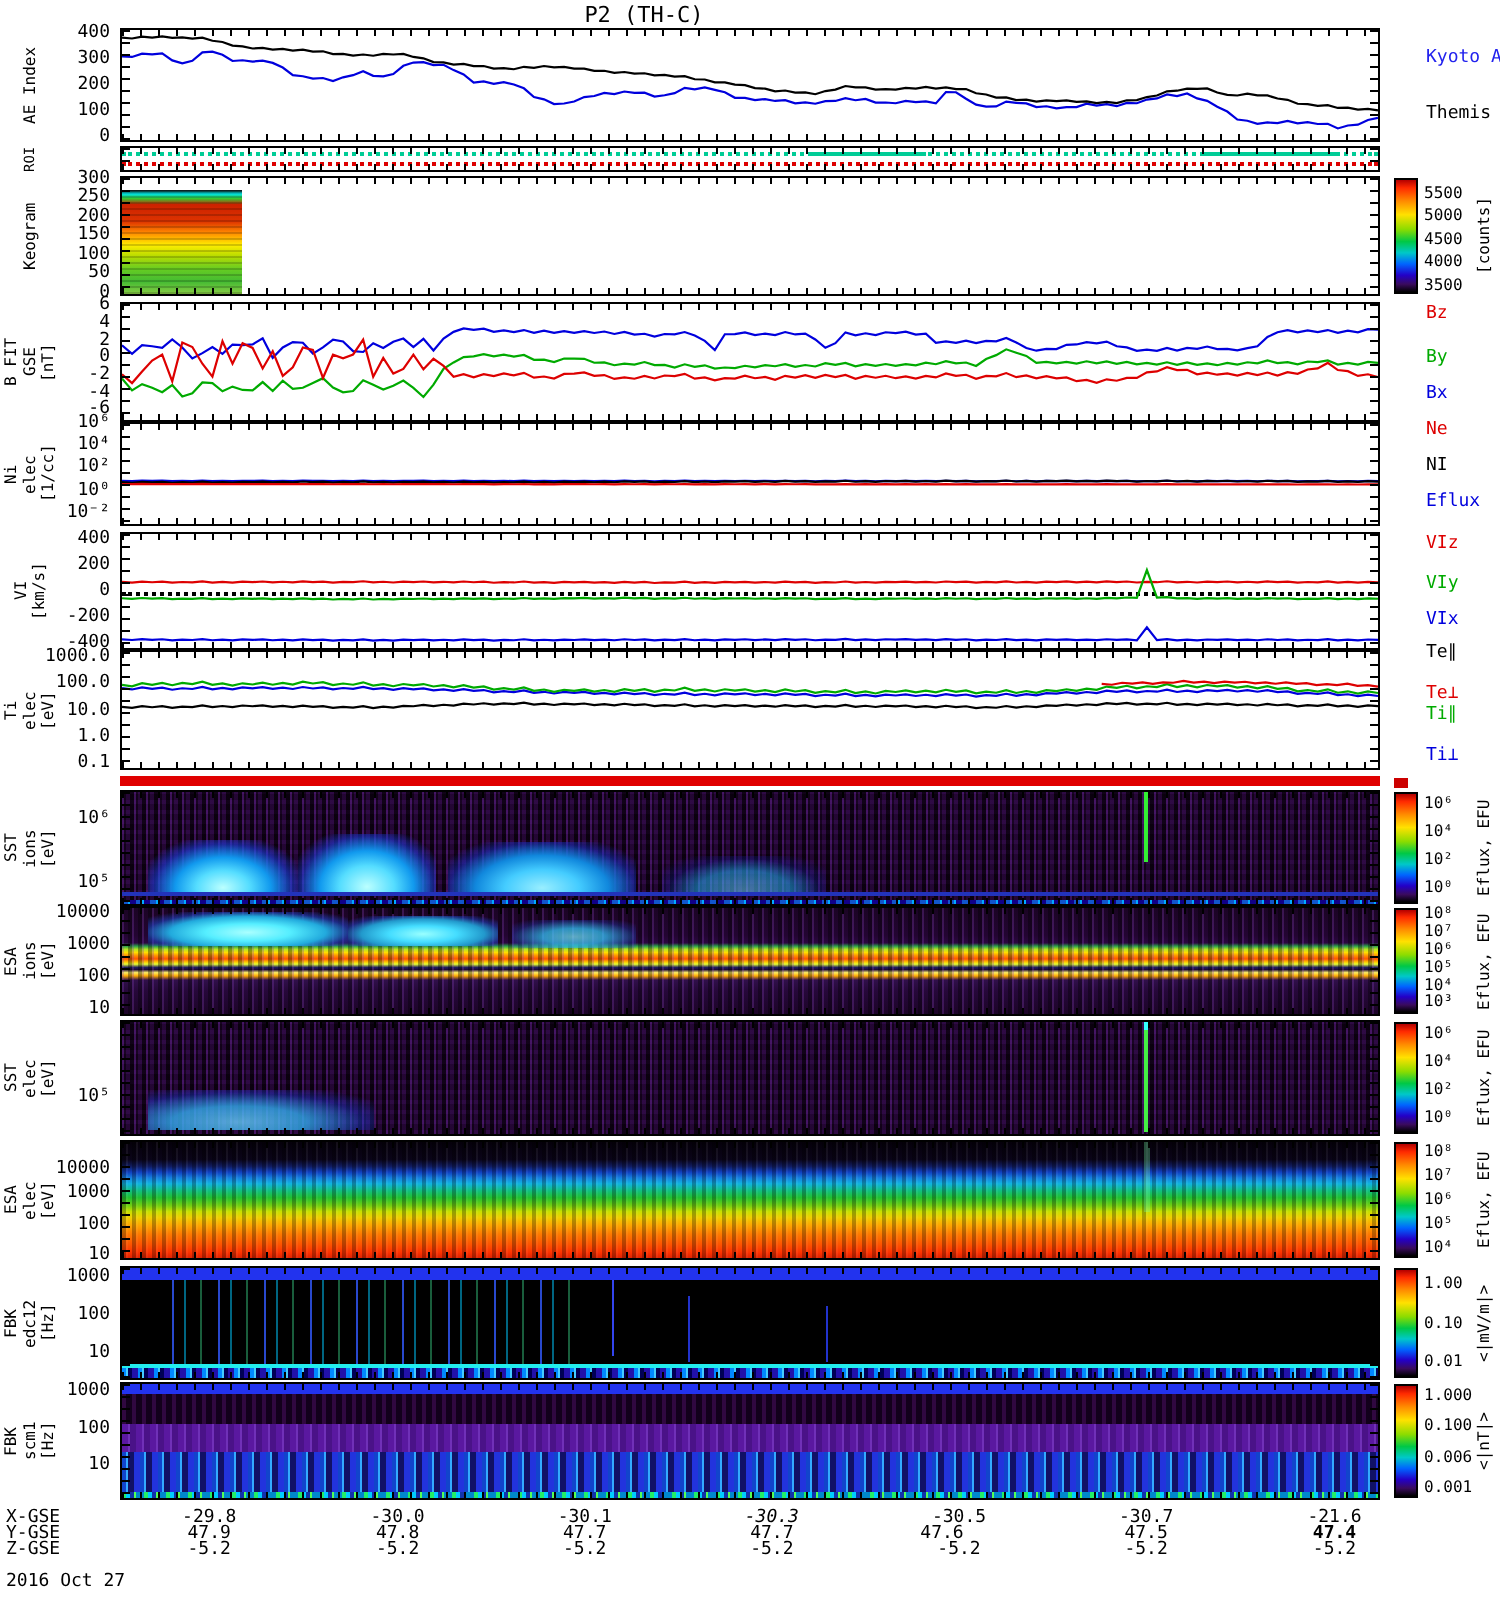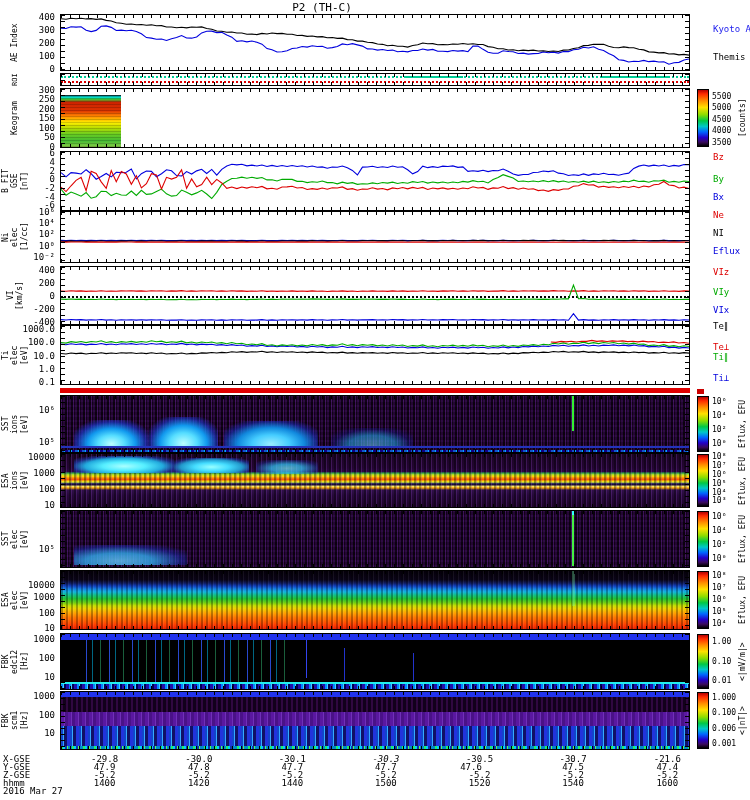--- a/index.html
+++ b/index.html
@@ -384,39 +384,29 @@
         <span class="val" style="left: 667.276px;">-21.6</span>
       </div>
       <div class="brow" style="top: 8px;">
         <span class="lab">Y-GSE</span>
         <span class="val" style="left: 104.588px;">47.9</span>
         <span class="val" style="left: 198.788px;">47.8</span>
         <span class="val" style="left: 292.36px;">47.7</span>
         <span class="val" style="left: 385.932px;">47.7</span>
         <span class="val" style="left: 471px;">47.6</span>
         <span class="val" style="left: 573.076px;">47.5</span>
-        <span class="val" style="left: 667.276px;">47.4</span>
+        <span class="val" style="left: 667.276px; font-weight: bold;">47.4</span>
       </div>
       <div class="brow" style="top: 16px;">
         <span class="lab">Z-GSE</span>
         <span class="val" style="left: 104.588px;">-5.2</span>
         <span class="val" style="left: 198.788px;">-5.2</span>
         <span class="val" style="left: 292.36px;">-5.2</span>
         <span class="val" style="left: 385.932px;">-5.2</span>
         <span class="val" style="left: 479.504px;">-5.2</span>
         <span class="val" style="left: 573.076px;">-5.2</span>
         <span class="val" style="left: 667.276px;">-5.2</span>
       </div>
-      <div class="brow" style="top: 24px;">
-        <span class="lab">hhmm</span>
-        <span class="val" style="left: 104.588px;">1400</span>
-        <span class="val" style="left: 198.788px;">1420</span>
-        <span class="val" style="left: 292.36px;">1440</span>
-        <span class="val" style="left: 385.932px;">1500</span>
-        <span class="val" style="left: 479.504px;">1520</span>
-        <span class="val" style="left: 573.076px;">1540</span>
-        <span class="val" style="left: 667.276px;">1600</span>
-      </div>
       <div class="brow" style="top: 32px;">
-        <span class="lab">2016 Mar 27</span>
+        <span class="lab">2016 Oct 27</span>
       </div>
     </div>
 </div>
 
 </body></html>

